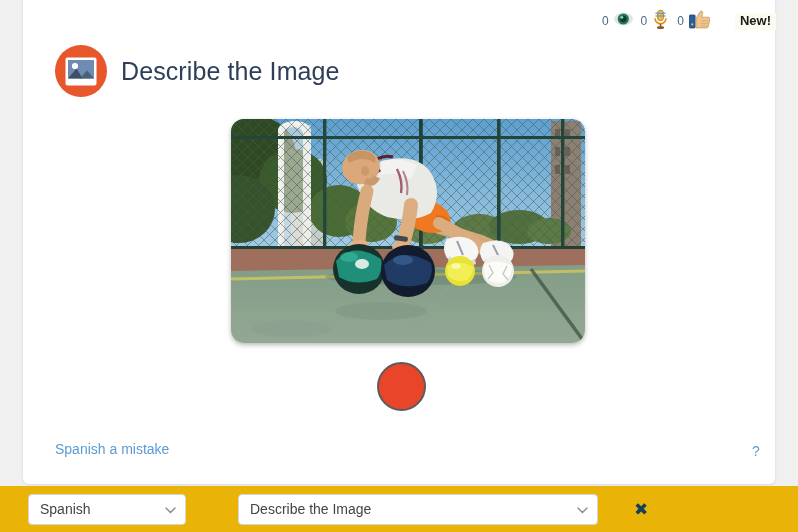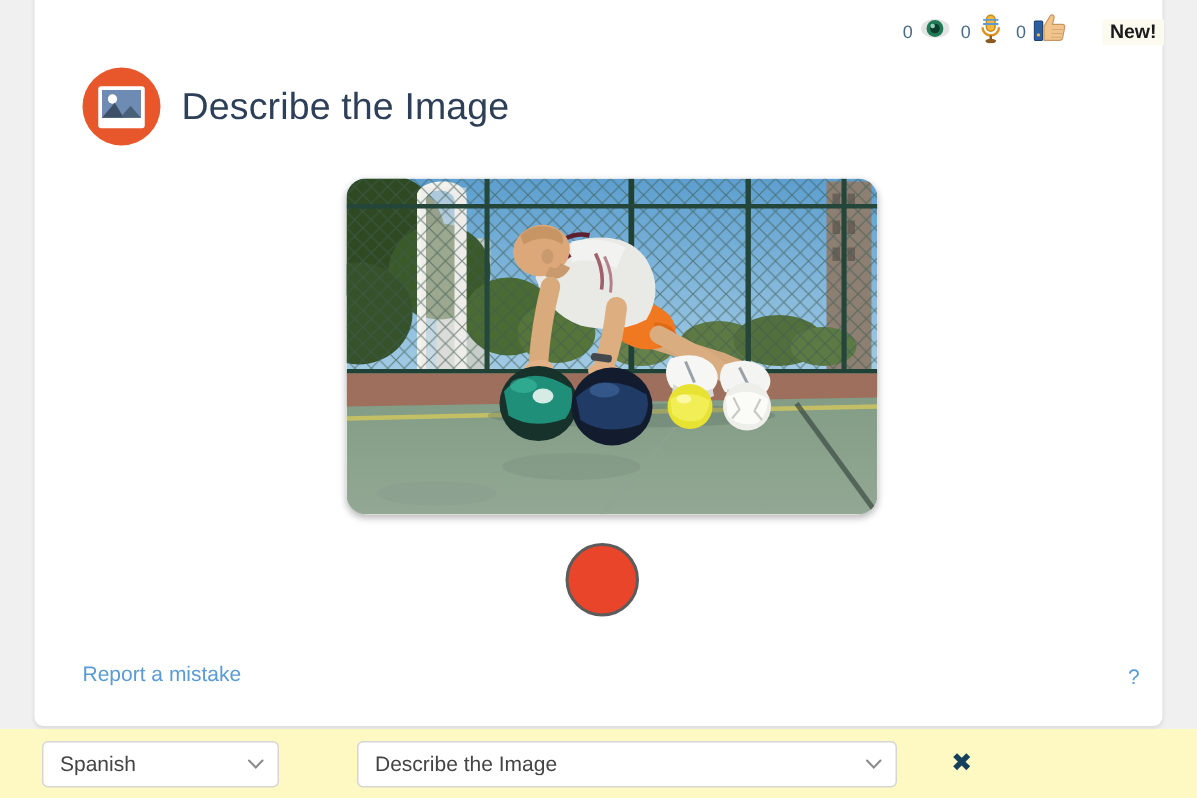--- a/index.html
+++ b/index.html
@@ -135,21 +135,21 @@
     cursor: pointer;
   }
 
   
   #bottom-toolbar {
     position: absolute;
     left: 0;
     top: 486px;
     width: 798px;
     height: 46px;
-    background: #fef9c3;
+    background: #eab308;
     display: flex;
     align-items: center;
   }
   .toolbar-select {
     appearance: none;
     -webkit-appearance: none;
     background: #ffffff;
     border: 1px solid #d5d5d5;
     border-radius: 4px;
     height: 31px;
@@ -370,21 +370,21 @@
       <circle cx="267" cy="152" r="16" fill="#eeeeea"></circle>
       <path d="M253 146 Q267 138 281 147 Q281 157 274 163 Q261 166 254 158 Z" fill="#fbfbf8"></path>
       <path d="M258 146 L262 154 L257 160" stroke="#c9c9c4" stroke-width="1.4" fill="none"></path>
       <path d="M276 147 L272 155 L277 161" stroke="#c9c9c4" stroke-width="1.4" fill="none"></path>
     </g>
   </svg>
 </div>
 
 <button id="record-button"></button>
 
-<a id="report-mistake-link">Report a mistake</a>
+<a id="report-mistake-link">Spanish a mistake</a>
 <span id="help-icon">?</span>
 
 <div id="bottom-toolbar">
 
   <span class="select-wrap" id="language-select-wrap">
     <select class="toolbar-select" id="language-select">
       <option>Spanish</option>
     </select>
     <span class="select-chevron">
       <svg width="11" height="7" viewBox="0 0 11 7">

